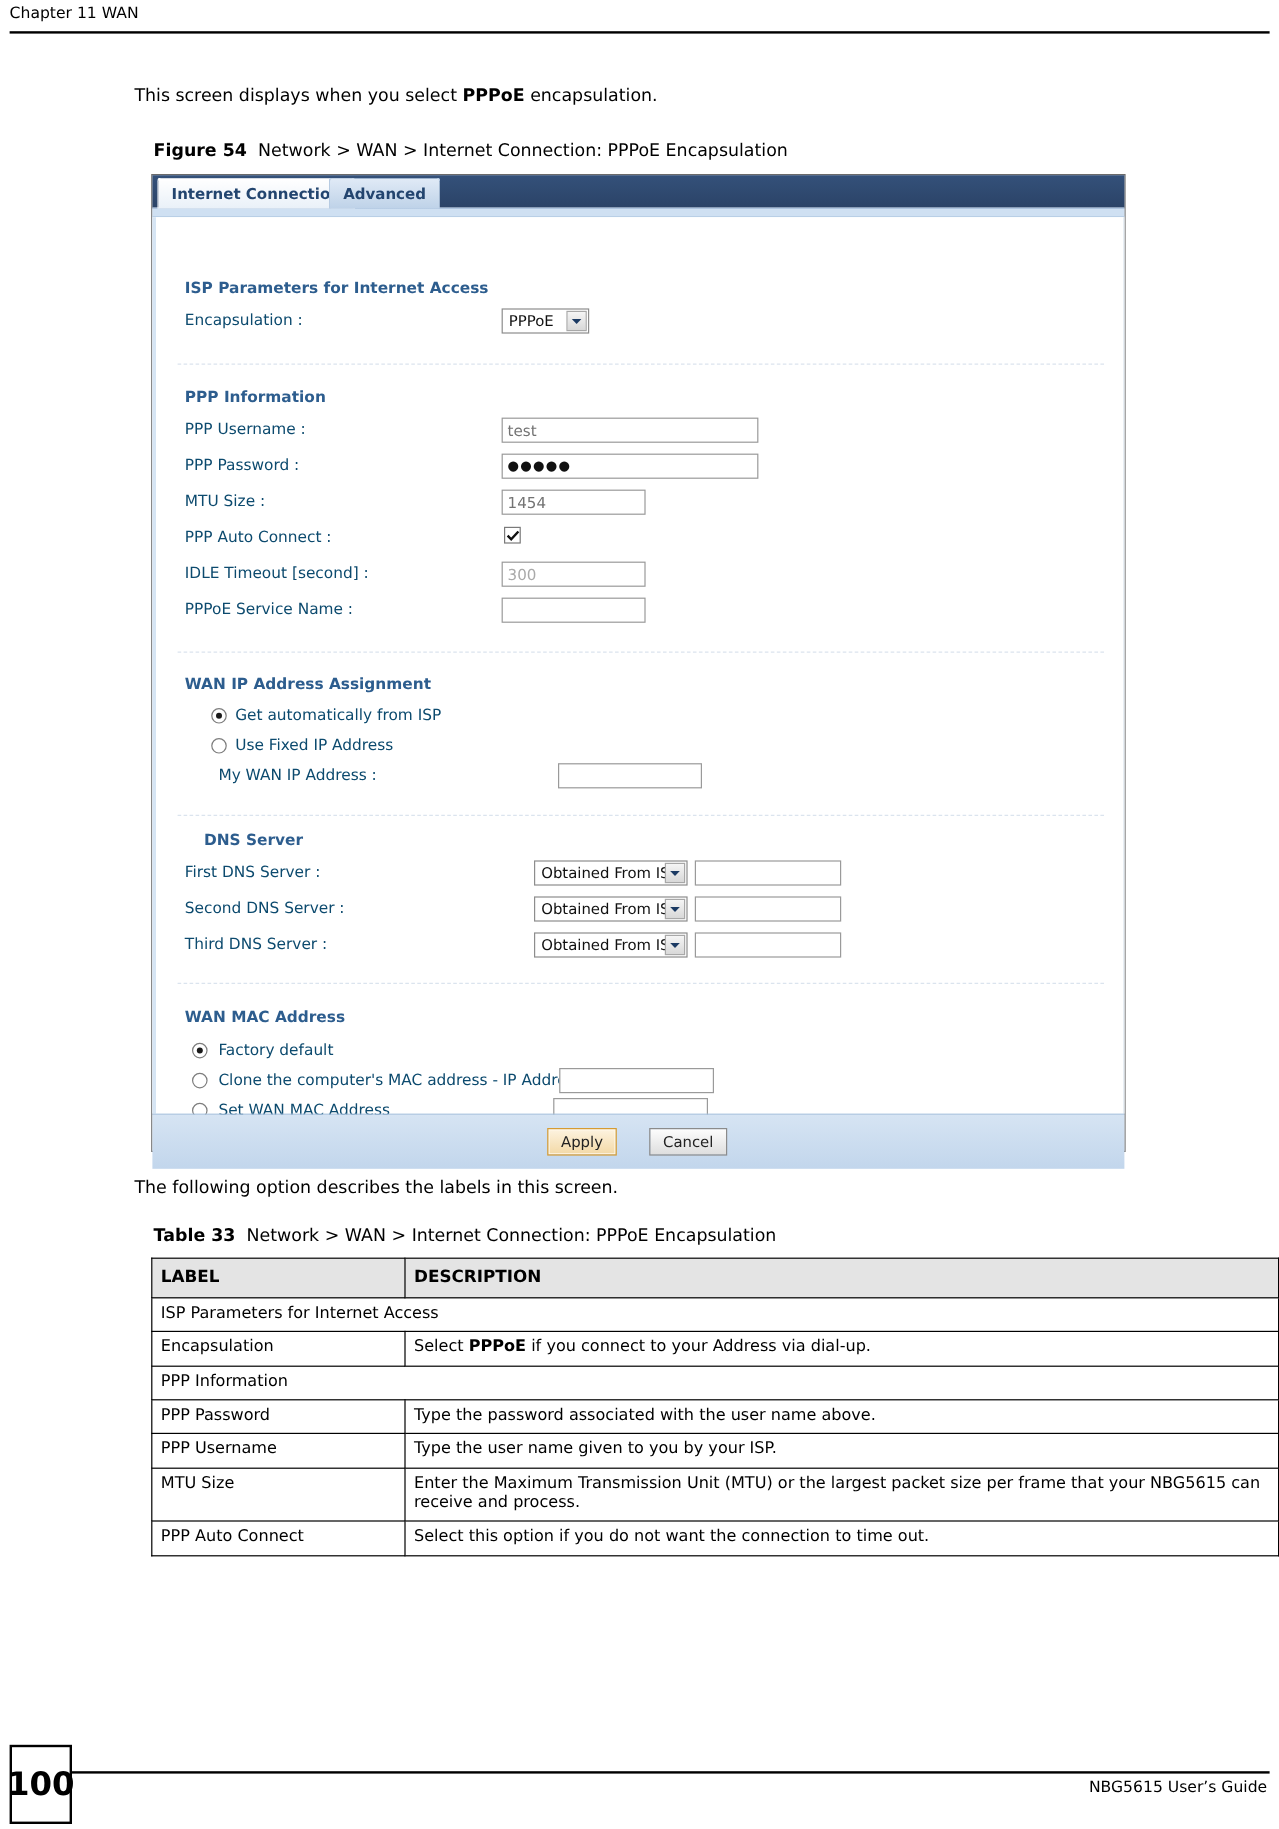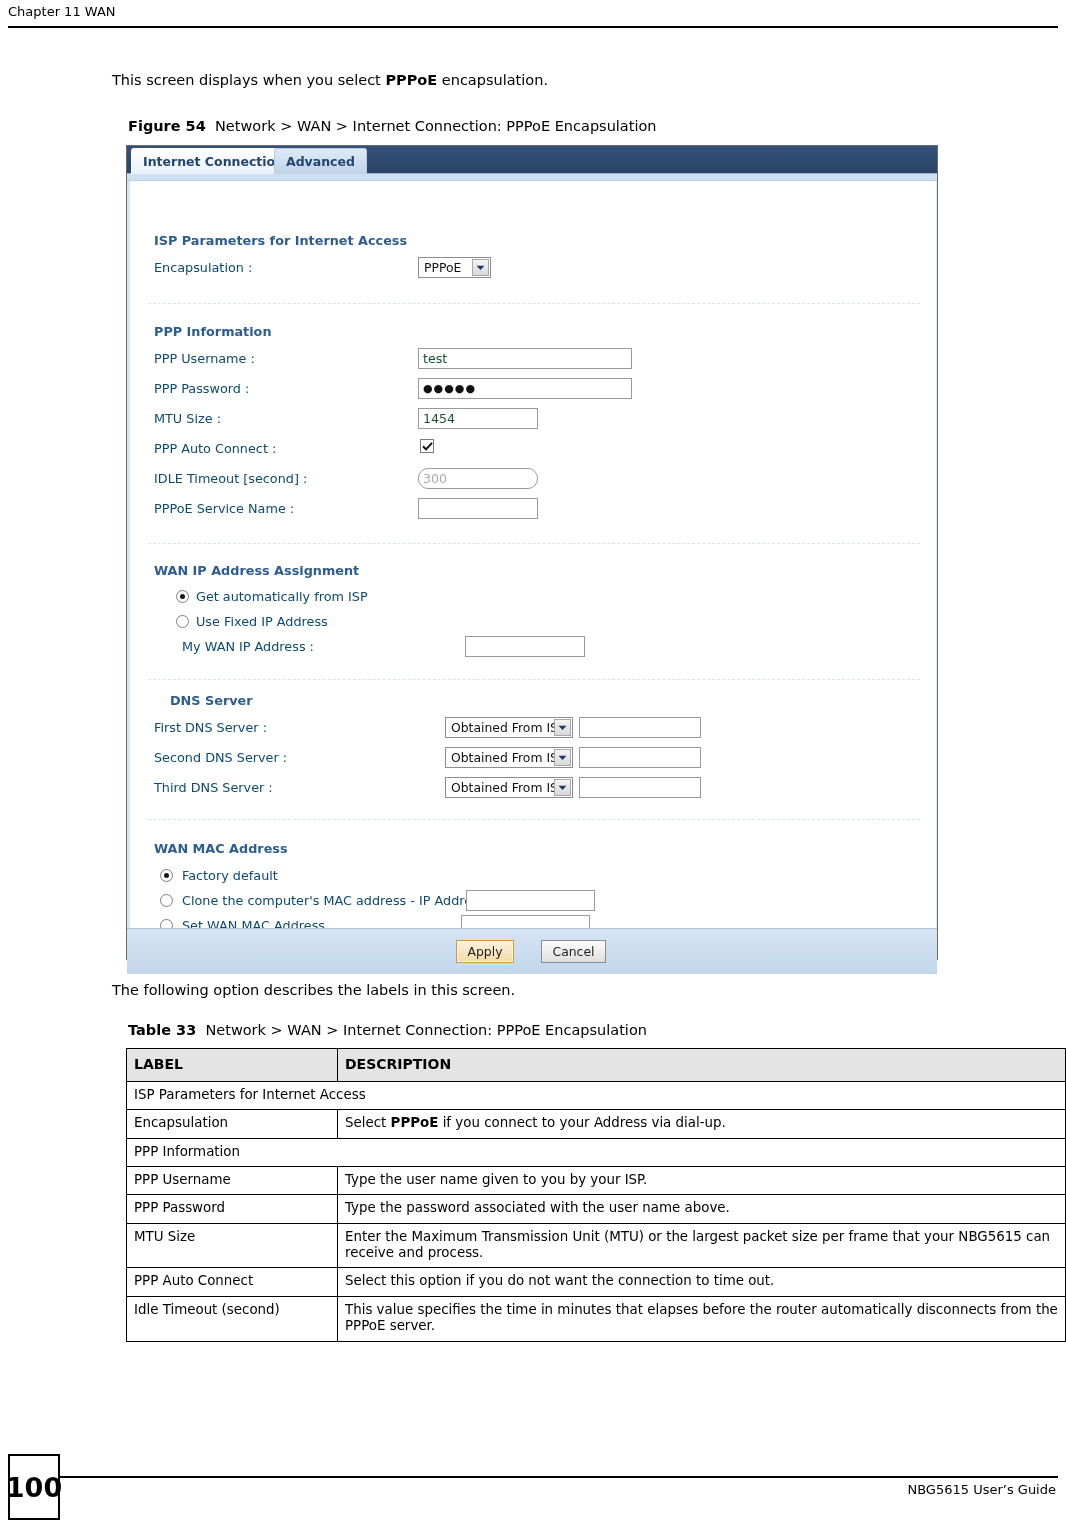--- a/index.html
+++ b/index.html
@@ -120,24 +120,24 @@
     white-space: nowrap;
   }
   .txtbox {
     position: absolute;
     height: 21px;
     background: #ffffff;
     border: 1px solid #9a9a9a;
     font-size: 12.6px;
     line-height: 19px;
     padding: 0 4px;
-    color: #14532d;
+    color: #737373;
     font-family: "DejaVu Sans", "Liberation Sans", sans-serif;
   }
-  .txtbox.dim { color: #a9a9a9; border-radius: 10px; }
+  .txtbox.dim { color: #a9a9a9; }
   .dots { letter-spacing: 1px; font-size: 11px; }
 
   .sel {
     position: absolute;
     height: 21px;
     background: #ffffff;
     border: 1px solid #8d8d8d;
     font-size: 12.4px;
     line-height: 19px;
     padding: 0 22px 0 5px;
@@ -416,37 +416,33 @@
       <td colspan="2">ISP Parameters for Internet Access</td>
     </tr>
     <tr>
       <td class="c1">Encapsulation</td>
       <td><span>Select </span><b>PPPoE</b><span> if you connect to your Address via dial-up.</span></td>
     </tr>
     <tr>
       <td colspan="2">PPP Information</td>
     </tr>
     <tr>
+      <td class="c1">PPP Password</td>
+      <td>Type the password associated with the user name above.</td>
+    </tr>
+    <tr>
       <td class="c1">PPP Username</td>
       <td>Type the user name given to you by your ISP.</td>
     </tr>
     <tr>
-      <td class="c1">PPP Password</td>
-      <td>Type the password associated with the user name above.</td>
-    </tr>
-    <tr>
       <td class="c1">MTU Size</td>
       <td>Enter the Maximum Transmission Unit (MTU) or the largest packet size per frame that your NBG5615 can receive and process.</td>
     </tr>
     <tr>
       <td class="c1">PPP Auto Connect</td>
       <td>Select this option if you do not want the connection to time out.</td>
-    </tr>
-    <tr>
-      <td class="c1">Idle Timeout (second)</td>
-      <td>This value specifies the time in minutes that elapses before the router automatically disconnects from the PPPoE server.</td>
     </tr>
   </tbody>
 </table>
 
 <div class="pagenum-box">100</div>
 <div class="footer-rule"></div>
 <div class="footer-text">NBG5615 User’s Guide</div>
 
 </body></html>

